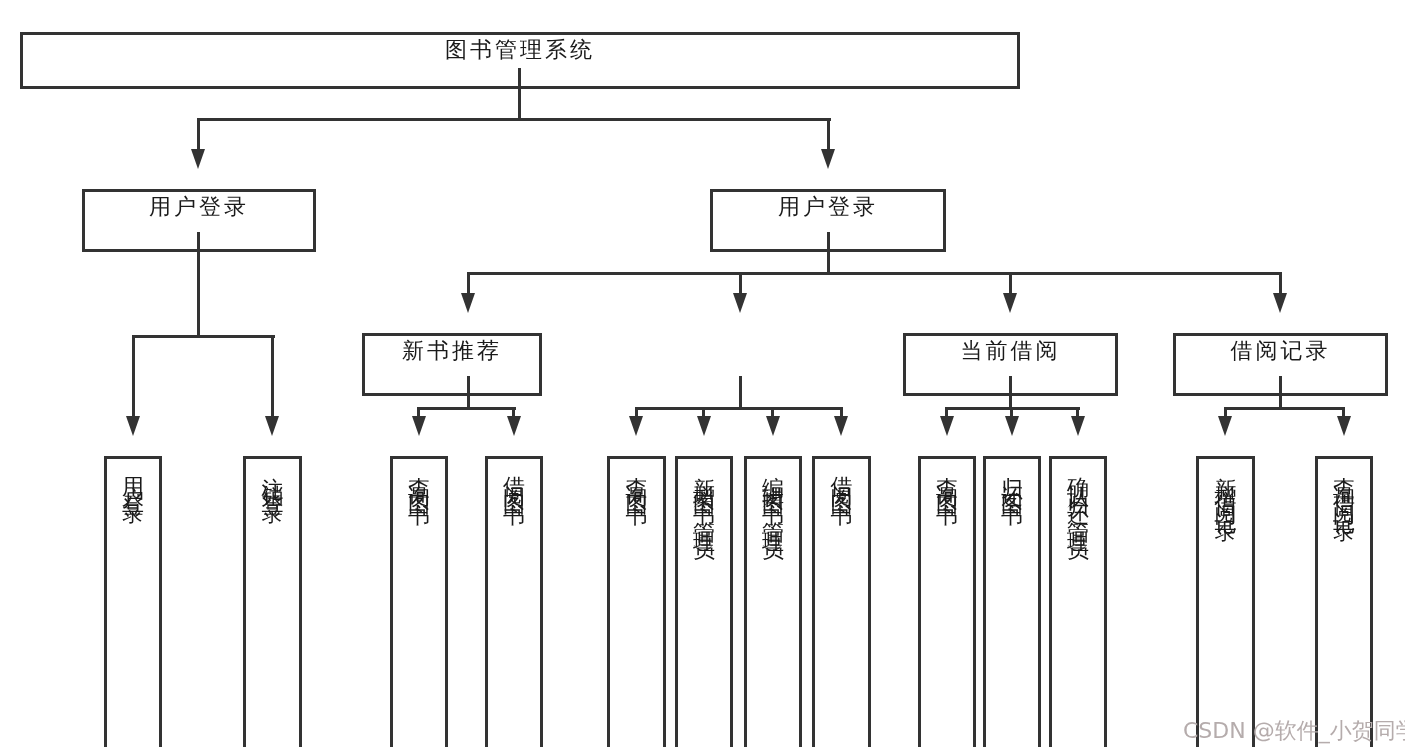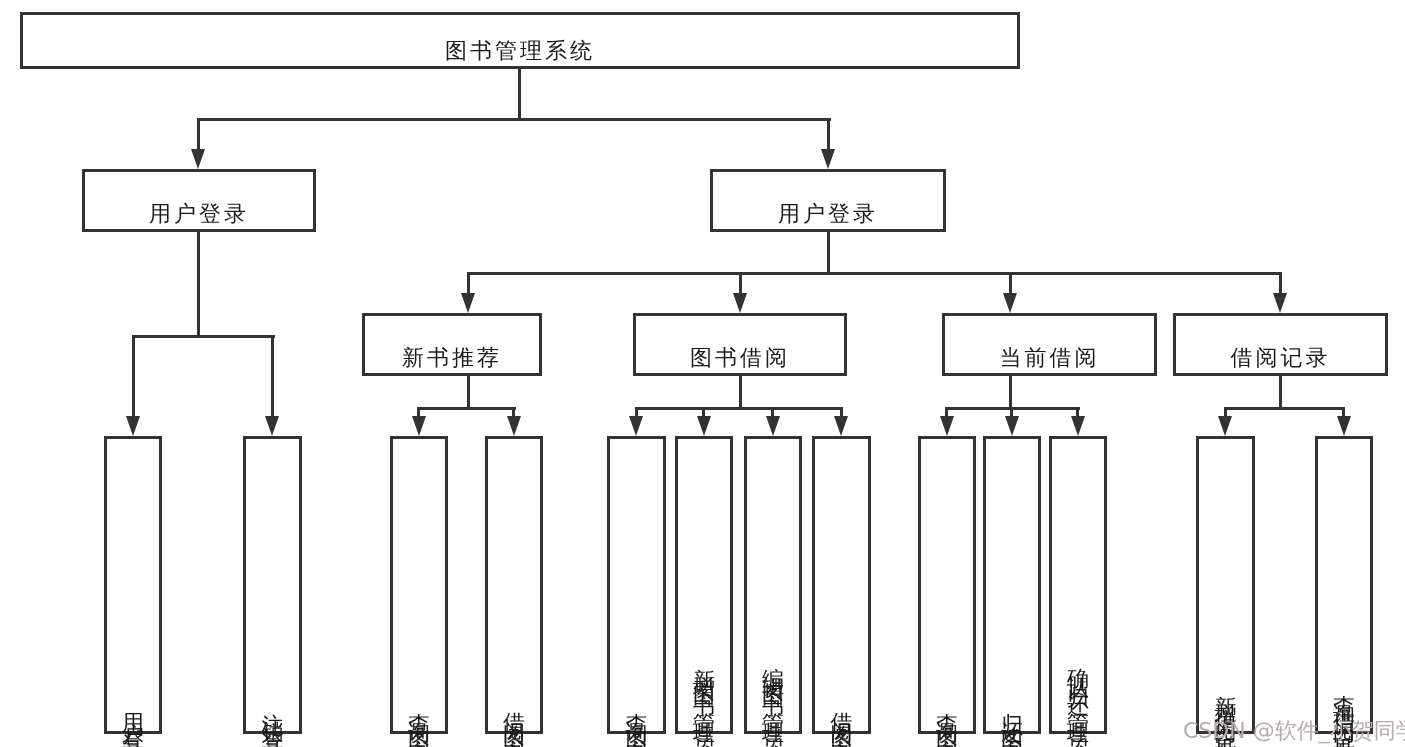--- a/index.html
+++ b/index.html
@@ -15,22 +15,23 @@
     background: #ffffff;
     overflow: hidden;
     color: #1a1a1a;
   }
   .box {
     position: absolute;
     box-sizing: border-box;
     border: 3px solid #333333;
     background: #ffffff;
     display: flex;
-    align-items: flex-end;
+    align-items: flex-start;
     justify-content: center;
+    margin-top: 20px;
   }
   .hlabel {
     font-size: 22px;
     letter-spacing: 3px;
     color: #1a1a1a;
     white-space: nowrap;
   }
   .leaf .vlabel {
     writing-mode: vertical-rl;
     text-orientation: mixed;
@@ -105,24 +106,21 @@
   <div class="vline" style="left:739px; top:272px; height:23px;"></div>
   <div class="arrow" style="left:733px; top:293px;"></div>
   <div class="vline" style="left:1009px; top:272px; height:23px;"></div>
   <div class="arrow" style="left:1003px; top:293px;"></div>
   <div class="vline" style="left:1279px; top:272px; height:23px;"></div>
   <div class="arrow" style="left:1273px; top:293px;"></div>
 
   <div class="box" style="left:362px; top:313px; width:180px; height:63px;">
     <span class="hlabel">新书推荐</span>
   </div>
-  <div class="box" style="left:633px; top:313px; width:214px; height:63px;">
-    <span class="hlabel">图书借阅</span>
-  </div>
-  <div class="box" style="left:942px; top:313px; width:215px; height:63px;">
+  <div class="box" style="left:903px; top:313px; width:215px; height:63px;">
     <span class="hlabel">当前借阅</span>
   </div>
   <div class="box" style="left:1173px; top:313px; width:215px; height:63px;">
     <span class="hlabel">借阅记录</span>
   </div>
 
   <div class="vline" style="left:467px; top:376px; height:31px;"></div>
   <div class="hline" style="left:417px; top:407px; width:99px;"></div>
   <div class="vline" style="left:417px; top:407px; height:11px;"></div>
   <div class="arrow" style="left:412px; top:416px;"></div>

